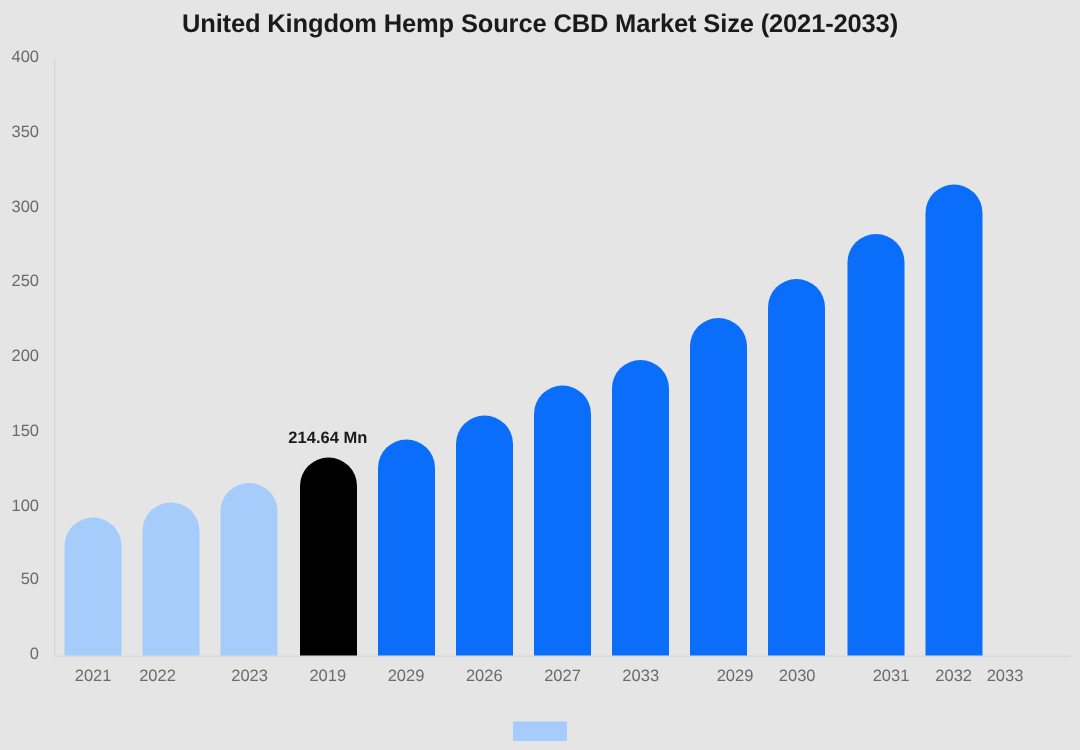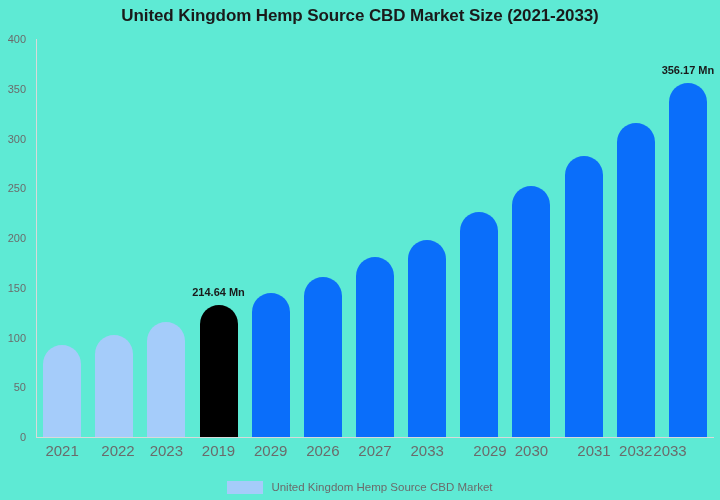--- a/index.html
+++ b/index.html
@@ -6,21 +6,21 @@
   html, body {
     margin: 0; padding: 0;
     width: 720px; height: 500px;
     background: #ffffff;
     font-family: "Liberation Sans", sans-serif;
     overflow: hidden;
   }
   #chart-root {
     position: relative;
     width: 720px; height: 500px;
-    background: #5eead4;
+    background: #e5e5e5;
   }
 
   
   .chart-title {
     position: absolute;
     left: 0; top: 6px;
     width: 720px;
     text-align: center;
     font-size: 17px;
     font-weight: bold;
@@ -88,21 +88,21 @@
   
   .x-labels {
     position: absolute;
     left: 36px; top: 443px;
     width: 678px; height: 20px;
   }
   .x-label {
     position: absolute;
     top: 0;
     text-align: center;
-    font-size: 15px;
+    font-size: 11px;
     color: #6b6b6b;
     line-height: 16px;
     transform: translateX(-50%);
     white-space: nowrap;
   }
 
   
   .legend {
     position: absolute;
     left: 0; bottom: 6px;
@@ -176,40 +176,35 @@
       </div>
       <div class="bar-slot" style="left: 476.462px; width: 38px;">
         <div class="bar" title="2030: 252" style="height: 250.74px; background: rgb(10, 110, 250);"></div>
       </div>
       <div class="bar-slot" style="left: 528.615px; width: 38px;">
         <div class="bar" title="2031: 282" style="height: 280.59px; background: rgb(10, 110, 250);"></div>
       </div>
       <div class="bar-slot" style="left: 580.769px; width: 38px;">
         <div class="bar" title="2032: 316" style="height: 314.42px; background: rgb(10, 110, 250);"></div>
       </div>
-      <div class="bar-slot" style="left: 632.923px; width: 38px;">
-        <div class="bar" title="2033: 356.17" style="height: 354.389px; background: rgb(10, 110, 250);"></div>
-        <div class="bar-label" style="bottom: 361.389px;">356.17 Mn</div>
-      </div>
     </div>
 
   <div class="x-labels" id="x-labels">
       <div class="x-label" style="left: 26.0769px;">2021</div>
-      <div class="x-label" style="left: 82px;">2022</div>
+      <div class="x-label" style="left: 69px;">2022</div>
       <div class="x-label" style="left: 130.385px;">2023</div>
       <div class="x-label" style="left: 182.538px;">2019</div>
       <div class="x-label" style="left: 234.692px;">2029</div>
       <div class="x-label" style="left: 286.846px;">2026</div>
       <div class="x-label" style="left: 339px;">2027</div>
       <div class="x-label" style="left: 391.154px;">2033</div>
       <div class="x-label" style="left: 454px;">2029</div>
       <div class="x-label" style="left: 495.462px;">2030</div>
       <div class="x-label" style="left: 558px;">2031</div>
       <div class="x-label" style="left: 599.769px;">2032</div>
       <div class="x-label" style="left: 634px;">2033</div>
     </div>
 
   <div class="legend" id="legend">
       <span class="legend-swatch" style="background: rgb(165, 204, 250);"></span>
-      <span class="legend-text">United Kingdom Hemp Source CBD Market</span>
     </div>
 
 </div>
 
 </body></html>

